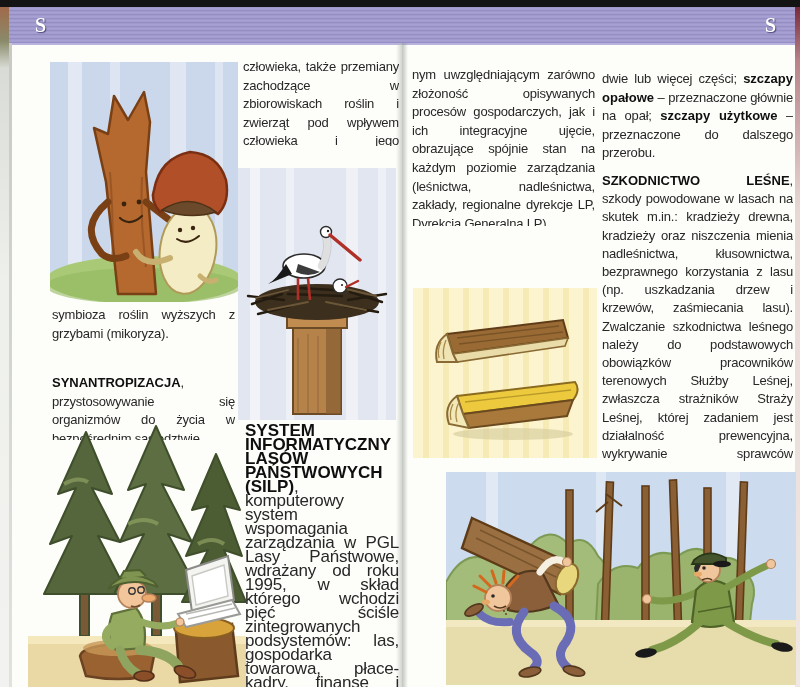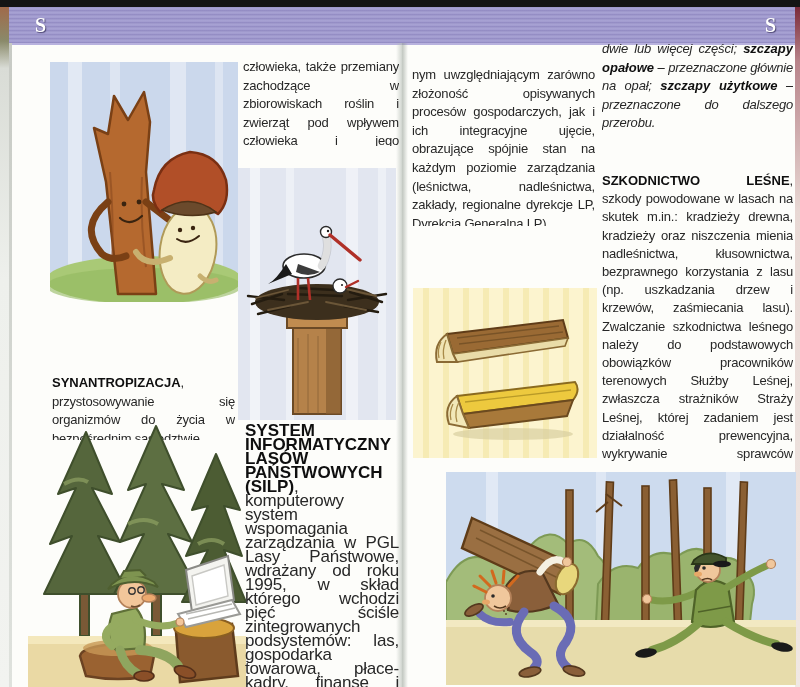--- a/index.html
+++ b/index.html
@@ -127,20 +127,23 @@
       <circle cx="90" cy="63" r="1.2" fill="#1a1a1a"></circle>
       <path d="M92,67 L122,92" stroke="#b03028" stroke-width="3.4" stroke-linecap="round"></path>
       <path d="M70,110 L72,132 M60,110 L60,132" stroke="#b03028" stroke-width="2.6"></path>
 
       <circle cx="102" cy="118" r="7" fill="#ffffff" stroke="#2a2a2a" stroke-width="1.3"></circle>
       <circle cx="104" cy="117" r="1" fill="#1a1a1a"></circle>
       <path d="M108,119 L120,113" stroke="#b03028" stroke-width="2.4" stroke-linecap="round"></path>
     </svg>
   </div>
 
+  <div class="tb" style="left:52px;top:306px;width:183px;height:44px;">
+    <span>symbioza roślin wyższych z grzybami (mikoryza).</span>
+  </div>
 
   <div class="tb" style="left:52px;top:374px;width:183px;height:66px;">
     <b>SYNANTROPIZACJA</b><span>, przystosowywanie się organizmów do życia w bezpośrednim sąsiedztwie</span>
   </div>
 
   <div class="ill" style="left:28px;top:424px;">
     <svg width="218" height="263" viewBox="0 0 218 263">
 
       <g stroke="#3f4f2c" stroke-width="2" stroke-linejoin="round">
         <polygon points="58,8 30,70 48,64 22,120 44,112 16,170 100,170 70,112 92,118 64,64 84,70" fill="#55663c"></polygon>
@@ -216,21 +219,21 @@
 
       <path d="M44,108 L162,94 Q168,102 160,112 L50,126 Z" fill="#edc93e" stroke="#8a6a1f" stroke-width="2"></path>
       <path d="M52,114 L158,102" stroke="#b89a28" stroke-width="1.4"></path>
       <path d="M50,126 L160,112 L154,128 L56,140 Z" fill="#a8793a" stroke="#6b4a1f" stroke-width="2"></path>
       <path d="M44,108 Q30,118 36,136 L56,140 L50,126 Z" fill="#f2e8b8" stroke="#8a6a34" stroke-width="2"></path>
       <path d="M40,116 Q36,124 38,132 M46,114 Q41,124 44,134" stroke="#a88a48" stroke-width="1.3" fill="none"></path>
       <ellipse cx="100" cy="146" rx="60" ry="6" fill="#d9cfa0" opacity=".7"></ellipse>
     </svg>
   </div>
 
-  <div class="tb" style="left:602px;top:40px;width:191px;height:105px;font-style:italic;">
+  <div class="tb" style="left:602px;top:70px;width:191px;height:105px;">
     <span>dwie lub więcej części; </span><b>szczapy opałowe</b><span> – przeznaczone głównie na opał; </span><b>szczapy użytkowe</b><span> – przeznaczone do dalszego przerobu.</span>
   </div>
 
   <div class="tb" style="left:602px;top:172px;width:191px;height:292px;line-height:18.2px;">
     <b>SZKODNICTWO LEŚNE</b><span>, szkody powodowane w lasach na skutek m.in.: kradzieży drewna, kradzieży oraz niszczenia mienia nadleśnictwa, kłusownictwa, bezprawnego korzystania z lasu (np. uszkadzania drzew i krzewów, zaśmiecania lasu). Zwalczanie szkodnictwa leśnego należy do podstawowych obowiązków pracowników terenowych Służby Leśnej, zwłaszcza strażników Straży Leśnej, której zadaniem jest działalność prewencyjna, wykrywanie sprawców przestępstw i wykroczeń oraz prowadzenie spraw w trybie karnosądowym.</span>
   </div>
 
   <div class="ill" style="left:446px;top:472px;">
     <svg width="350" height="213" viewBox="0 0 350 213">
       <rect x="0" y="0" width="350" height="150" fill="#cddbee"></rect>

